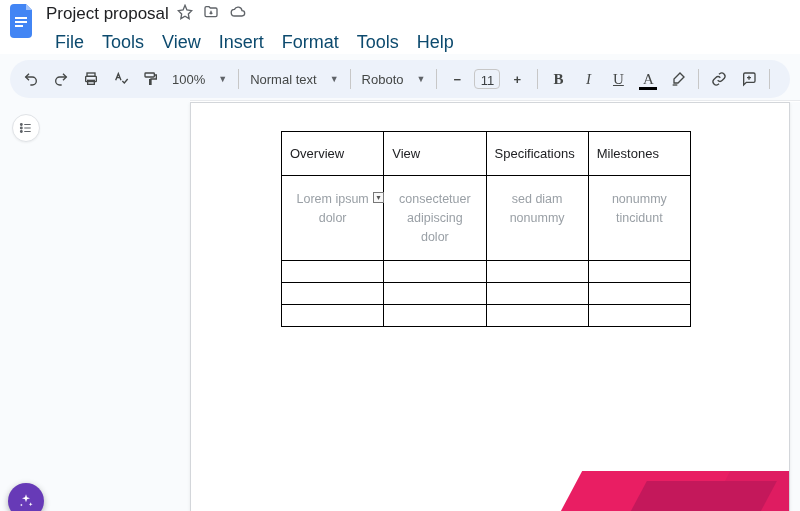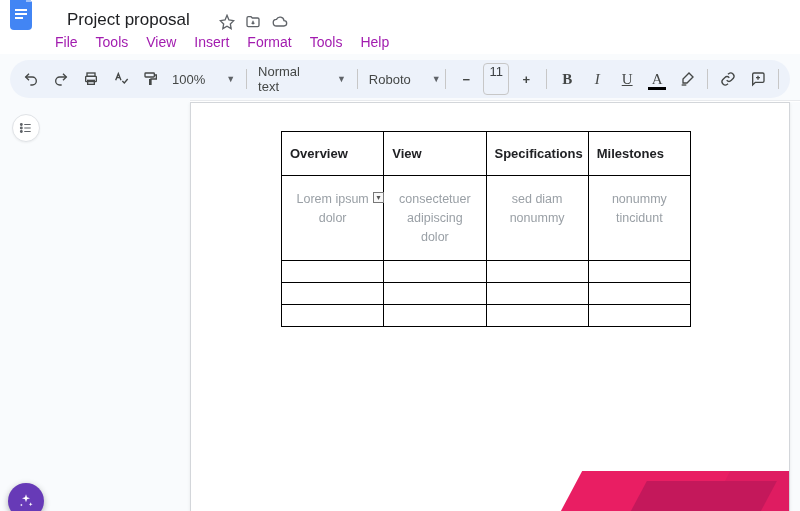--- a/index.html
+++ b/index.html
@@ -10,54 +10,54 @@
     --g-hover:#e8f0fe;
     --accent:#1a73e8;
     --pink:#e91e63;
     --pink-d:#c2185b;
     --navy:#283593;
   }
   *{box-sizing:border-box}
   body{margin:0;font-family:Arial,Helvetica,sans-serif;font-size:13px;color:var(--g-text);background:var(--g-bg);width:800px;height:511px;overflow:hidden;position:relative}
   
   .hdr{background:#fff;padding:4px 10px 0 10px}
-  .title-row{display:flex;align-items:flex-end;gap:25px;height:26px}
+  .title-row{display:flex;align-items:flex-start;gap:4px;height:26px}
   .docs-logo{width:26px;height:34px;display:flex;align-items:center;justify-content:center;margin-right:2px}
   .docs-logo svg{width:26px;height:34px}
   .doc-title{font-size:17px;color:#202124;padding:0 4px;border-radius:4px}
   .title-icons{display:flex;gap:10px;color:#5f6368}
   .title-icons span{display:inline-flex;align-items:center;justify-content:center;cursor:pointer}
   .menus-row{display:flex;gap:4px;margin-left:38px;height:24px;align-items:center}
-  .menu-item{padding:3px 7px;border-radius:4px;cursor:pointer;font-size:14px;color:#a21caf}
+  .menu-item{padding:3px 7px;border-radius:4px;cursor:pointer;font-size:18px;color:#0c4a6e}
   
   .toolbar{display:flex;align-items:center;gap:4px;background:#edf2fa;border-radius:24px;margin:6px 10px 0 10px;padding:3px 8px;height:38px}
   .tb-btn{min-width:26px;height:28px;display:flex;align-items:center;justify-content:center;border-radius:4px;cursor:pointer;color:#444746;padding:0 4px;font-size:13px}
   .tb-sep{width:1px;height:20px;background:#c7c7c7;margin:0 3px}
-  .tb-combo{display:flex;align-items:center;height:24px;border:none;background:transparent;gap:21px;padding:0 4px;color:#444746;cursor:pointer;border-radius:4px}
-  .fs-box{display:flex;align-items:flex-start;border:1px solid #c7c7c7;border-radius:4px;height:32px}
+  .tb-combo{display:flex;align-items:center;height:24px;border:none;background:transparent;gap:13px;padding:0 4px;color:#444746;cursor:pointer;border-radius:4px}
+  .fs-box{display:flex;align-items:flex-end;border:1px solid #c7c7c7;border-radius:4px;height:20px}
   .fs-box .num{width:24px;text-align:center;font-size:13px}
   .chip{display:flex;align-items:center;gap:6px;background:transparent;border-radius:18px;padding:0 10px 0 8px;height:28px;color:#444746;cursor:pointer}
   .chev{font-size:9px;color:#5f6368}
   .color-underline{position:relative}
   .color-underline::after{content:"";position:absolute;left:4px;right:4px;bottom:3px;height:3px;background:#000}
   
   .ruler-area{display:flex;margin-top:2px}
   .ruler-gutter{width:190px}
   .ruler{flex:1;height:18px;background:#fff;border-top:1px solid #e8eaed;border-bottom:1px solid #e8eaed;position:relative;font-size:9px;color:#80868b;overflow:hidden}
   .ruler .num{position:absolute;top:4px;transform:translateX(-50%)}
   .ruler .indent{position:absolute;top:8px;width:0;height:0;border-left:5px solid transparent;border-right:5px solid transparent;border-top:7px solid #6fa8dc}
   .ruler .indent.up{border-top:none;border-bottom:7px solid #6fa8dc;top:1px}
   
   .canvas{position:absolute;left:0;right:0;top:102px;bottom:0;overflow:hidden;background:var(--g-bg)}
   .side-pill{position:absolute;left:12px;top:12px;width:28px;height:28px;border-radius:14px;background:#fff;border:1px solid #e0e3e7;display:flex;align-items:center;justify-content:center;color:#5f6368;cursor:pointer;box-shadow:0 1px 2px rgba(0,0,0,0.05)}
   .page{position:absolute;left:190px;top:0;width:600px;height:470px;background:#fff;border:1px solid #d3d6da;box-shadow:0 1px 3px rgba(60,64,67,0.1)}
   
   .doc-table{position:absolute;left:90px;top:28px;border-collapse:collapse;width:410px;table-layout:fixed}
   .doc-table th,.doc-table td{border:1px solid #000;padding:14px 8px;vertical-align:top;font-size:13px;text-align:left;height:24px}
-  .doc-table th{font-weight:700;color:#202124}
+  .doc-table th{font-weight:400;color:#202124}
   .doc-table td{color:#9aa0a6;text-align:center;font-size:12.5px;line-height:1.5}
   .doc-table tr.empty td{height:22px;padding:4px}
   .cell-handle{position:absolute;width:11px;height:11px;border:1px solid #777;background:#f8f8f8;font-size:8px;line-height:9px;text-align:center;color:#555;cursor:pointer}
   
   .footer-art{position:absolute;left:0;right:0;bottom:0;height:100px;overflow:hidden}
   .footer-art .shape1{position:absolute;right:0;bottom:0;width:260px;height:110px;background:var(--pink);transform:skewX(-28deg);transform-origin:bottom right}
   .footer-art .shape2{position:absolute;right:60px;bottom:0;width:130px;height:90px;background:var(--pink-d);transform:skewX(-28deg);transform-origin:bottom right;opacity:0.95}
   .footer-art .shape3{position:absolute;right:-30px;bottom:0;width:110px;height:120px;background:#d81b60;transform:skewX(-28deg);opacity:0.6}
   
   .voice-fab{position:absolute;left:8px;bottom:-8px;width:36px;height:36px;border-radius:50%;background:#673ab7;display:flex;align-items:center;justify-content:center;color:#fff;box-shadow:0 2px 6px rgba(0,0,0,0.3)}

